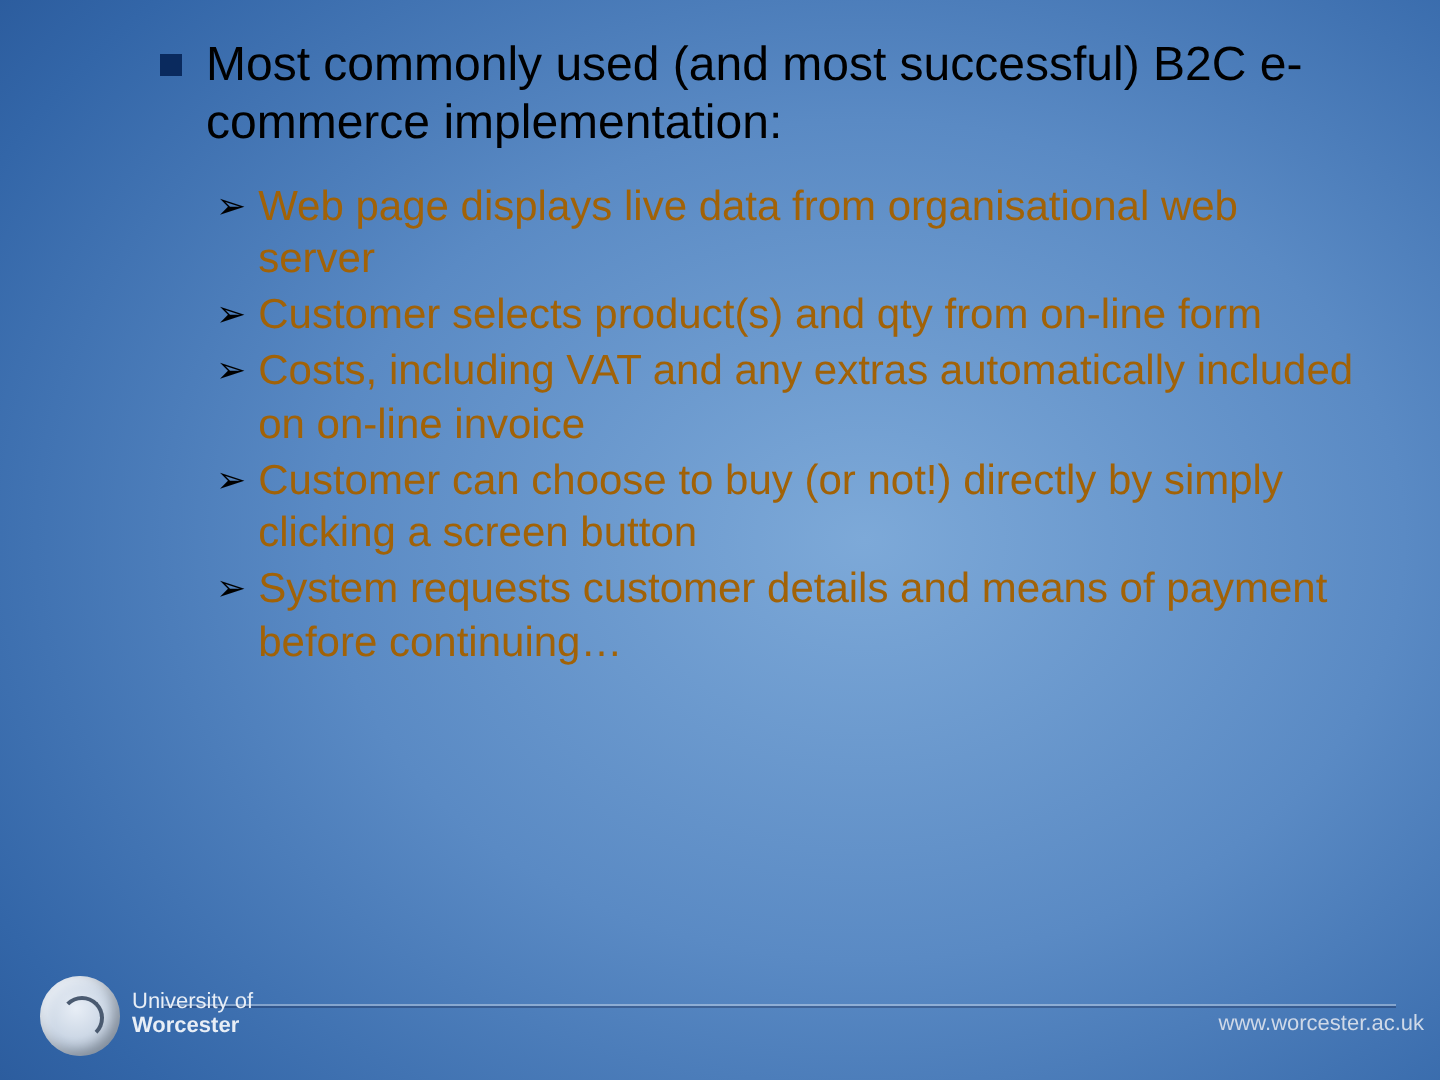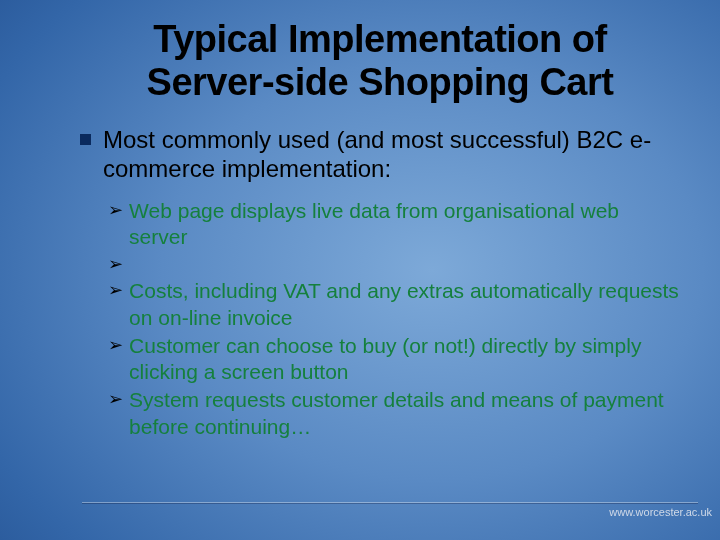--- a/index.html
+++ b/index.html
@@ -55,21 +55,21 @@
   }
   .arrow-bullet {
     font-size: 18px;
     line-height: 1.35;
     color: #000;
     flex: 0 0 auto;
   }
   .sub-text {
     font-size: 21px;
     line-height: 1.25;
-    color: #15803d;
+    color: #a16207;
   }
   .footer {
     position: absolute;
     left: 0;
     bottom: 10px;
     width: 720px;
     height: 50px;
   }
   .footer-rule {
     position: absolute;
@@ -118,47 +118,54 @@
     bottom: 12px;
     font-size: 11px;
     color: #cfd9e8;
   }
 </style>
 </head>
 <body>
 
 <div class="slide">
 
-  <h1 class="title">Typical Implementation of Server-side Shopping Cart</h1>
 
   <div class="main-bullet">
     <div class="square-bullet"></div>
     <div class="main-text">Most commonly used (and most successful) B2C e-commerce implementation:</div>
   </div>
 
   <div class="sub-list">
     <div class="sub-item">
       <span class="arrow-bullet">➢</span>
       <span class="sub-text">Web page displays live data from organisational web server</span>
     </div>
     <div class="sub-item">
       <span class="arrow-bullet">➢</span>
+      <span class="sub-text">Customer selects product(s) and qty from on-line form</span>
     </div>
     <div class="sub-item">
       <span class="arrow-bullet">➢</span>
-      <span class="sub-text">Costs, including VAT and any extras automatically requests on on-line invoice</span>
+      <span class="sub-text">Costs, including VAT and any extras automatically included on on-line invoice</span>
     </div>
     <div class="sub-item">
       <span class="arrow-bullet">➢</span>
       <span class="sub-text">Customer can choose to buy (or not!) directly by simply clicking a screen button</span>
     </div>
     <div class="sub-item">
       <span class="arrow-bullet">➢</span>
       <span class="sub-text">System requests customer details and means of payment before continuing…</span>
     </div>
   </div>
 
   <div class="footer">
     <div class="footer-rule"></div>
+    <div class="logo">
+      <div class="logo-mark"></div>
+      <div class="logo-text">
+        <div>University of</div>
+        <div class="bold">Worcester</div>
+      </div>
+    </div>
     <div class="footer-url">www.worcester.ac.uk</div>
   </div>
 
 </div>
 
 </body></html>

